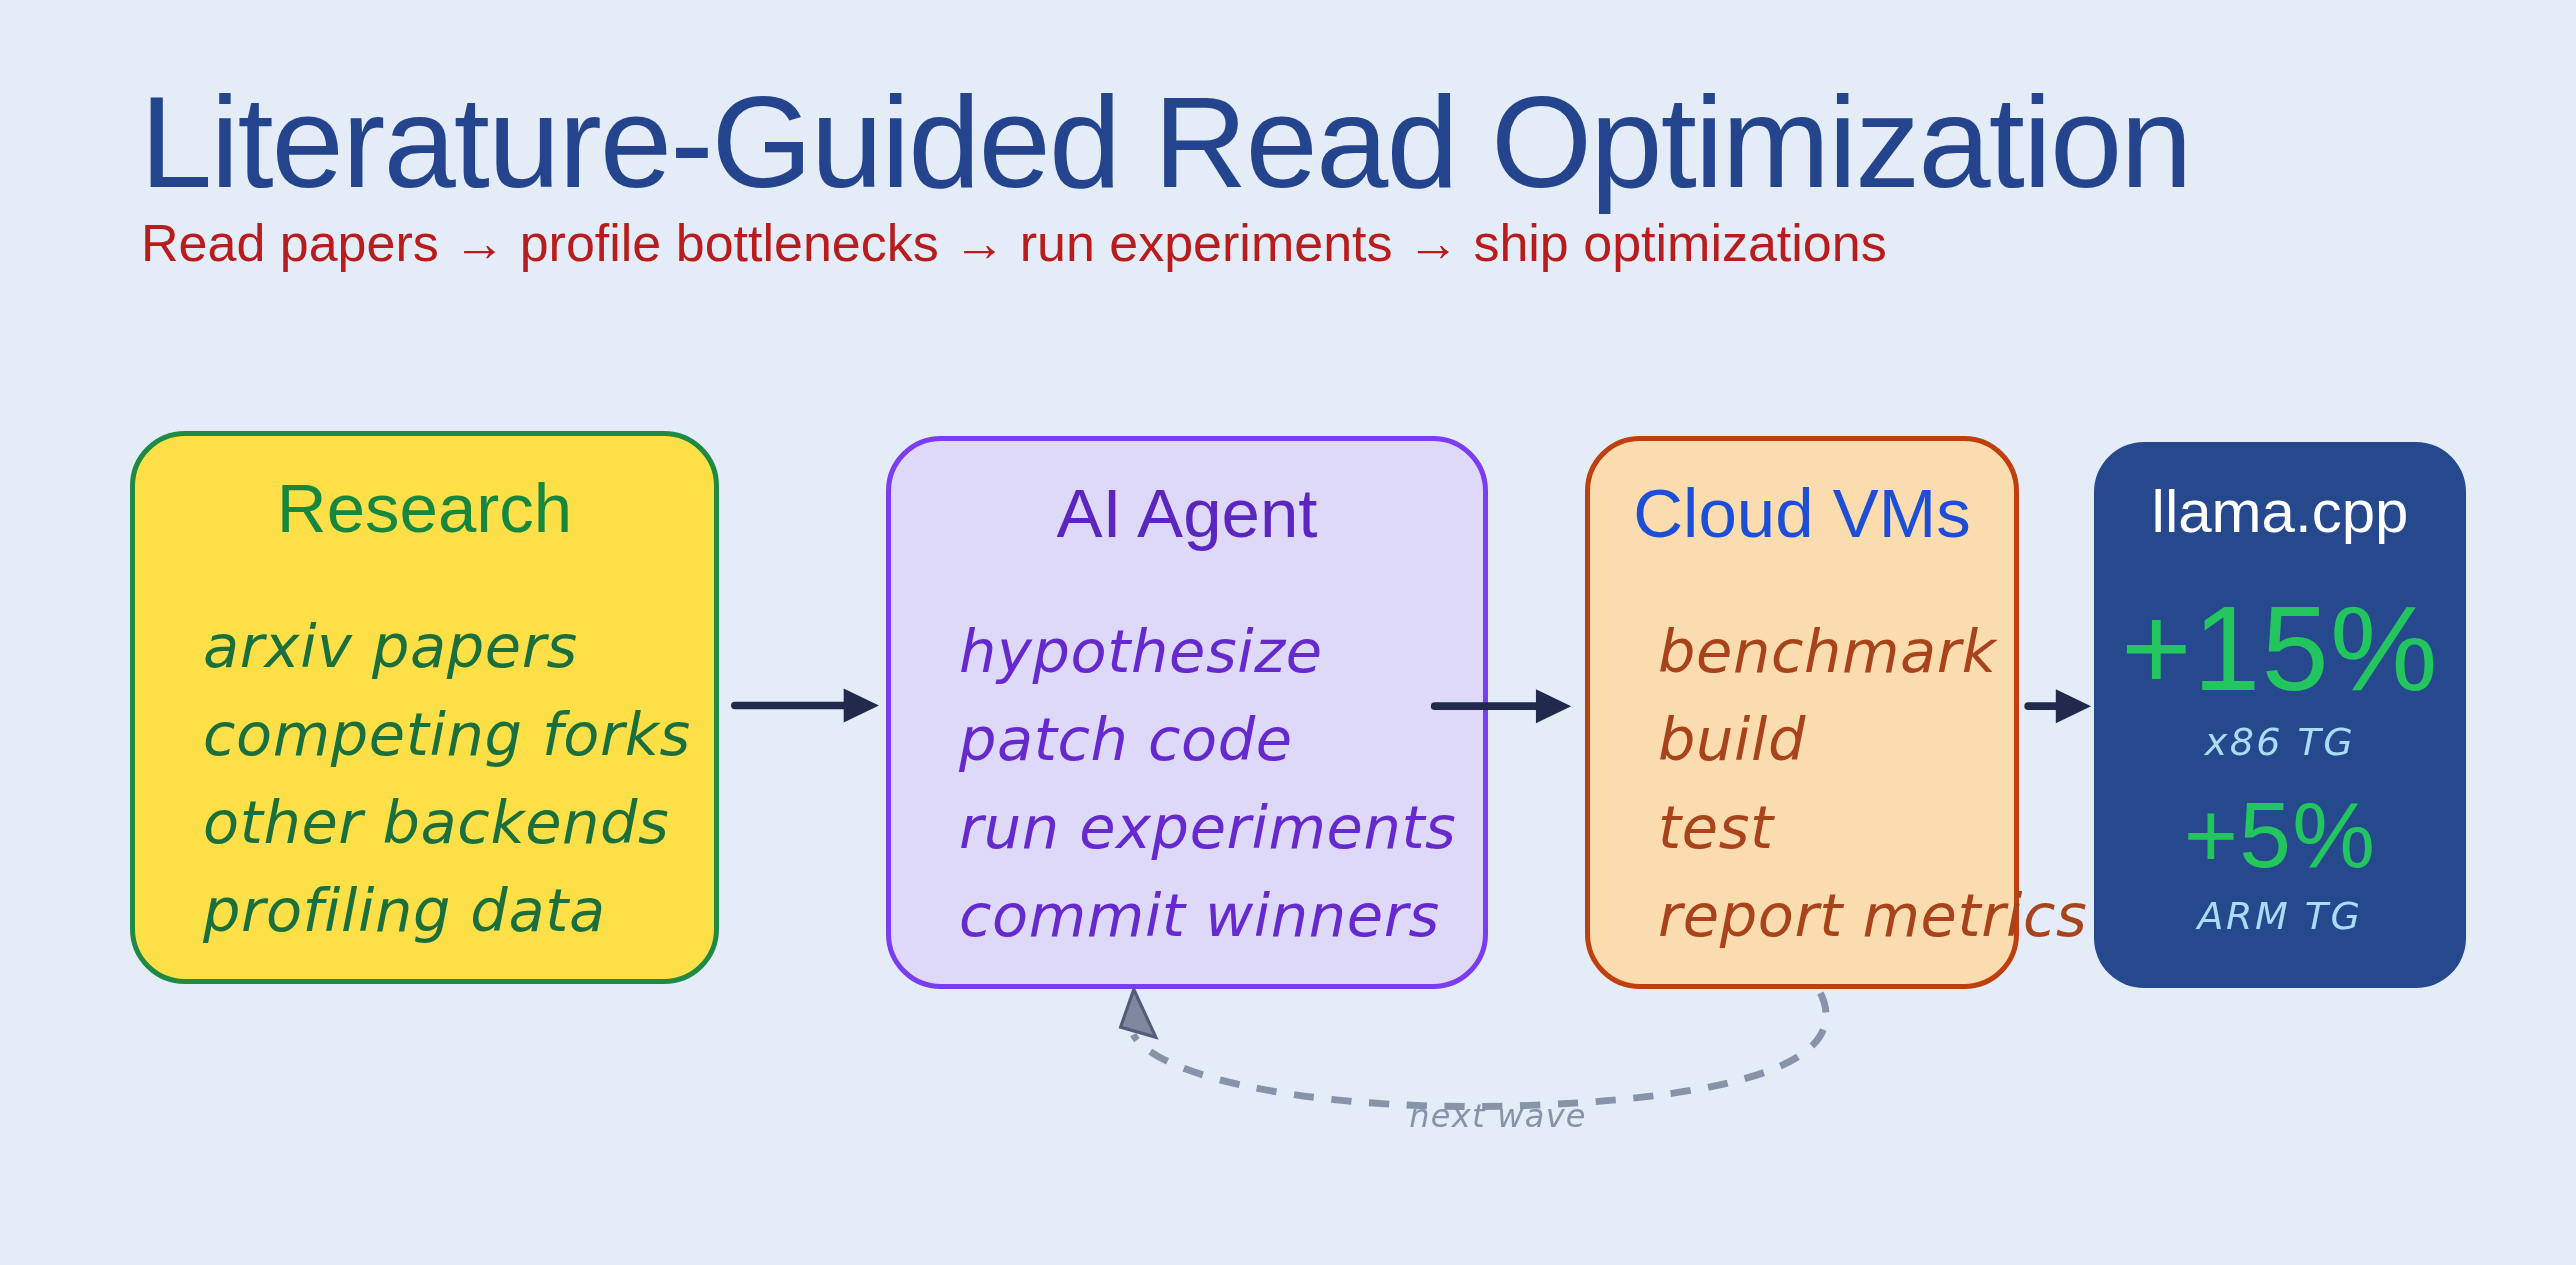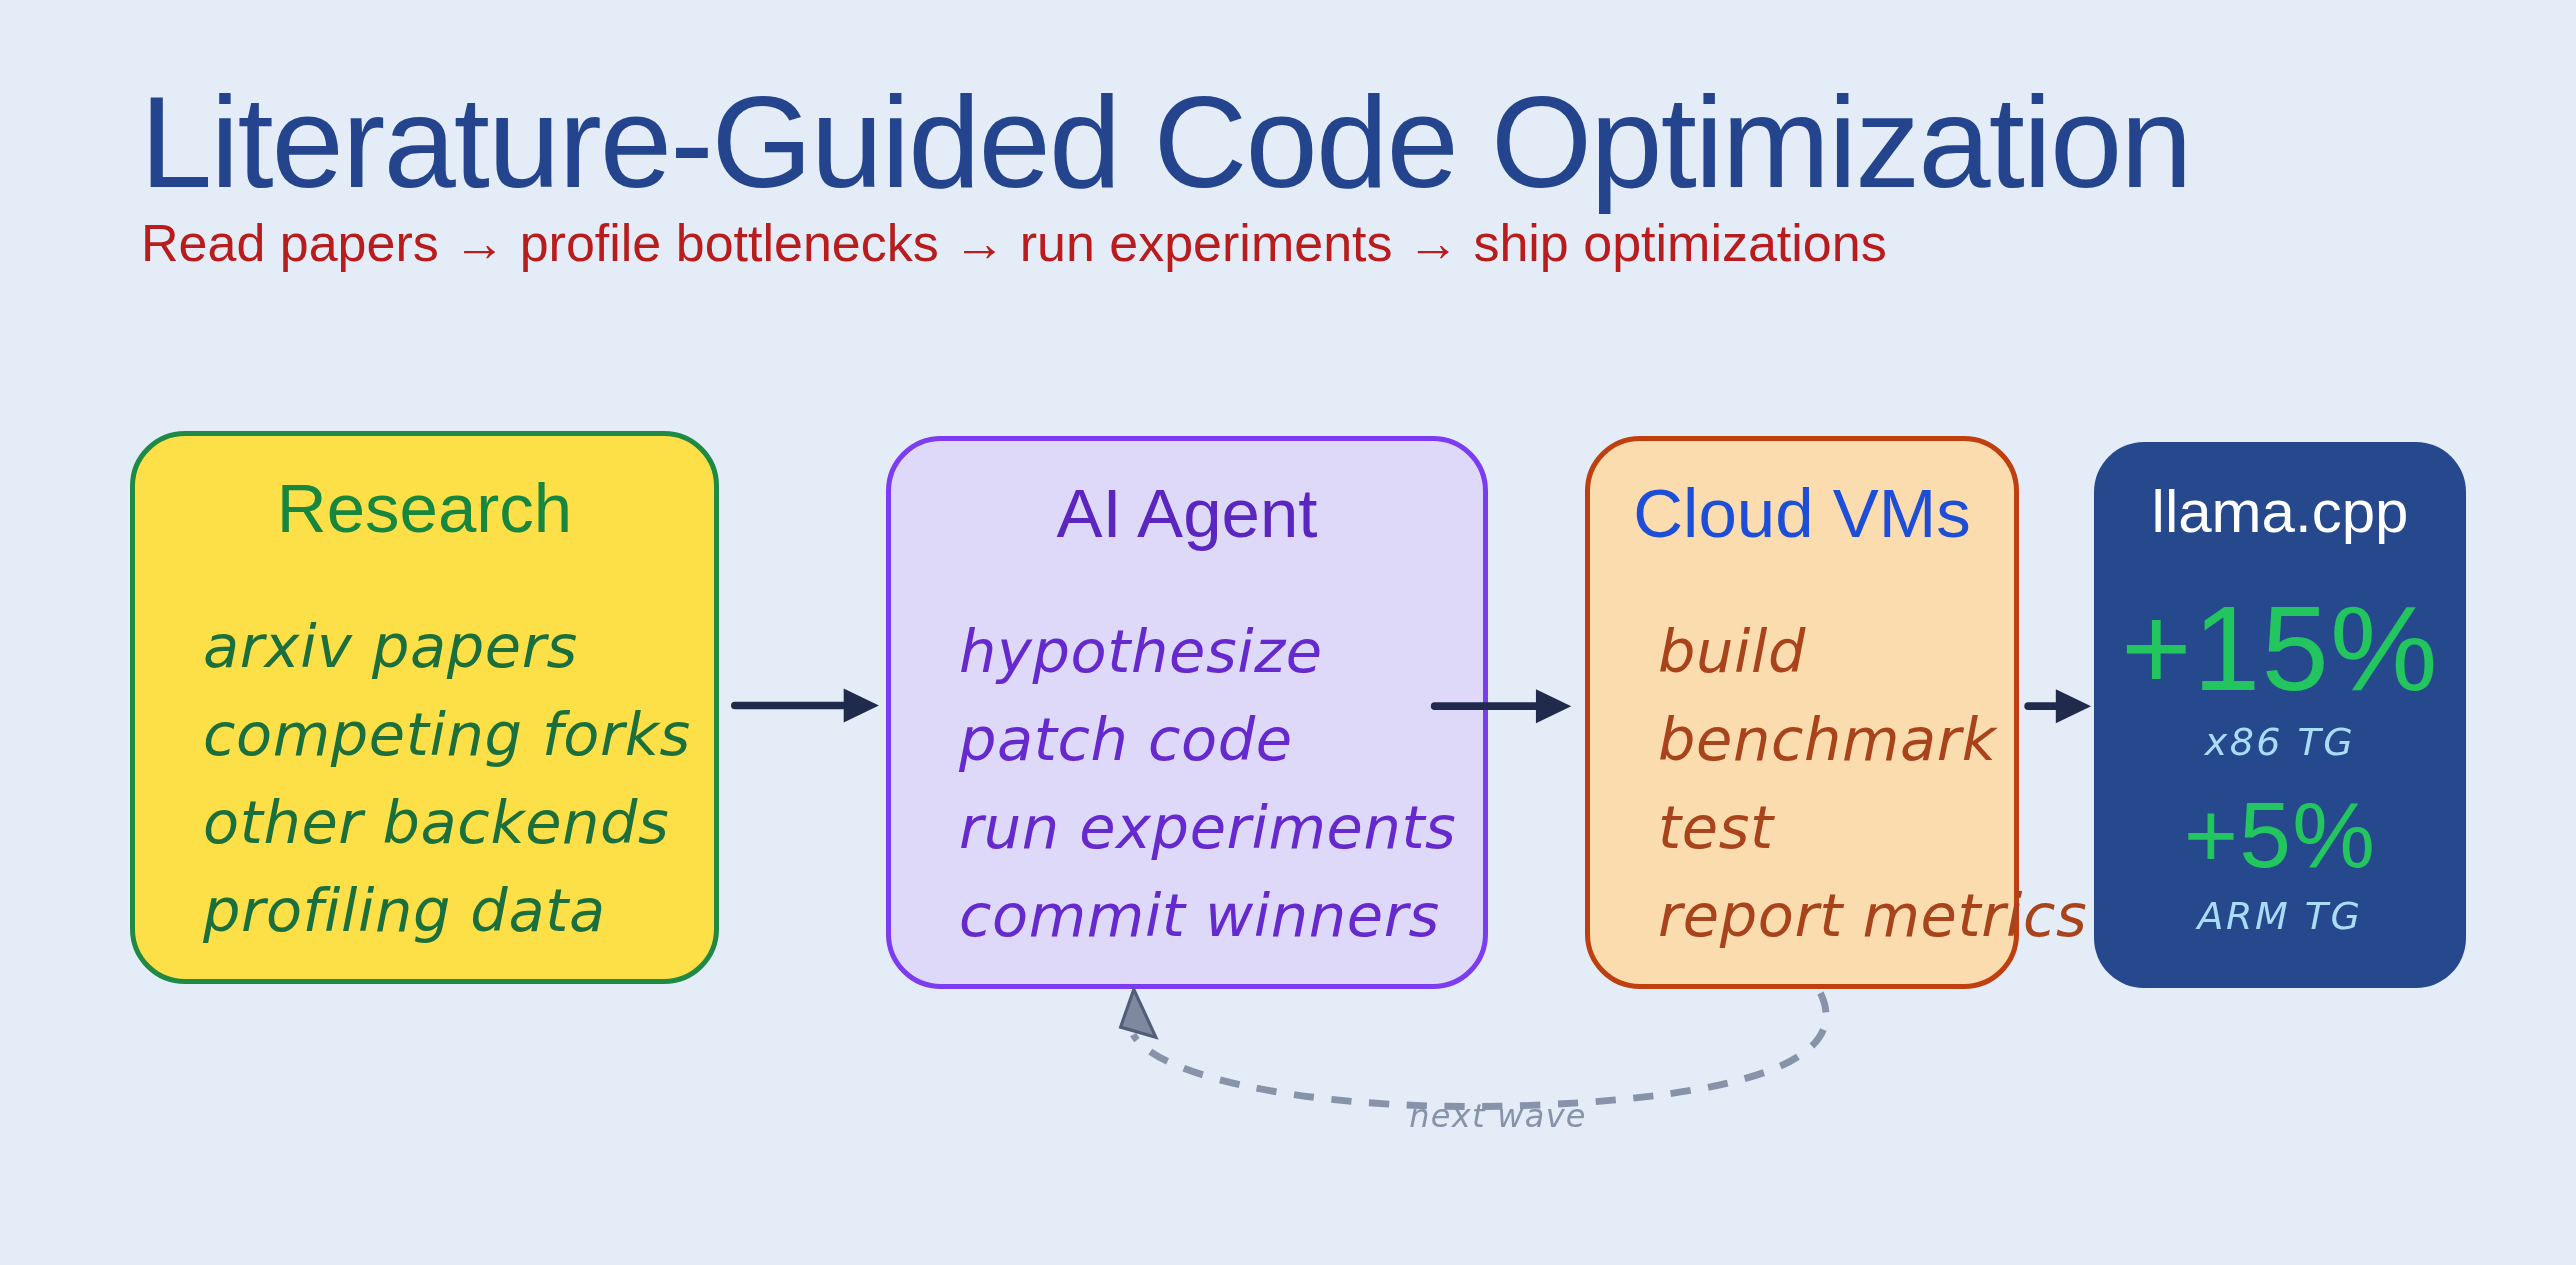--- a/index.html
+++ b/index.html
@@ -72,21 +72,21 @@
     text-align:center;color:#8793a8;
     font-family:"DejaVu Sans", sans-serif;font-style:italic;
     font-size:32px;letter-spacing:1.3px;
   }
 </style>
 </head>
 <body>
 
 <div class="canvas">
 
-  <div class="title">Literature-Guided Code Optimization</div>
+  <div class="title">Literature-Guided Read Optimization</div>
   <div class="subtitle">Read papers → profile bottlenecks → run experiments → ship optimizations</div>
 
   <section class="box box-research">
     <div class="box-title">Research</div>
     <ul class="box-items">
       <li>arxiv papers</li>
       <li>competing forks</li>
       <li>other backends</li>
       <li>profiling data</li>
     </ul>
@@ -98,22 +98,22 @@
       <li>hypothesize</li>
       <li>patch code</li>
       <li>run experiments</li>
       <li>commit winners</li>
     </ul>
   </section>
 
   <section class="box box-vms">
     <div class="box-title">Cloud VMs</div>
     <ul class="box-items">
+      <li>benchmark</li>
       <li>build</li>
-      <li>benchmark</li>
       <li>test</li>
       <li>report metrics</li>
     </ul>
   </section>
 
   <section class="box box-llama">
     <div class="llama-title">llama.cpp</div>
     <div class="metric-value">+15%</div>
     <div class="metric-label">x86 TG</div>
     <div class="metric-value small">+5%</div>

